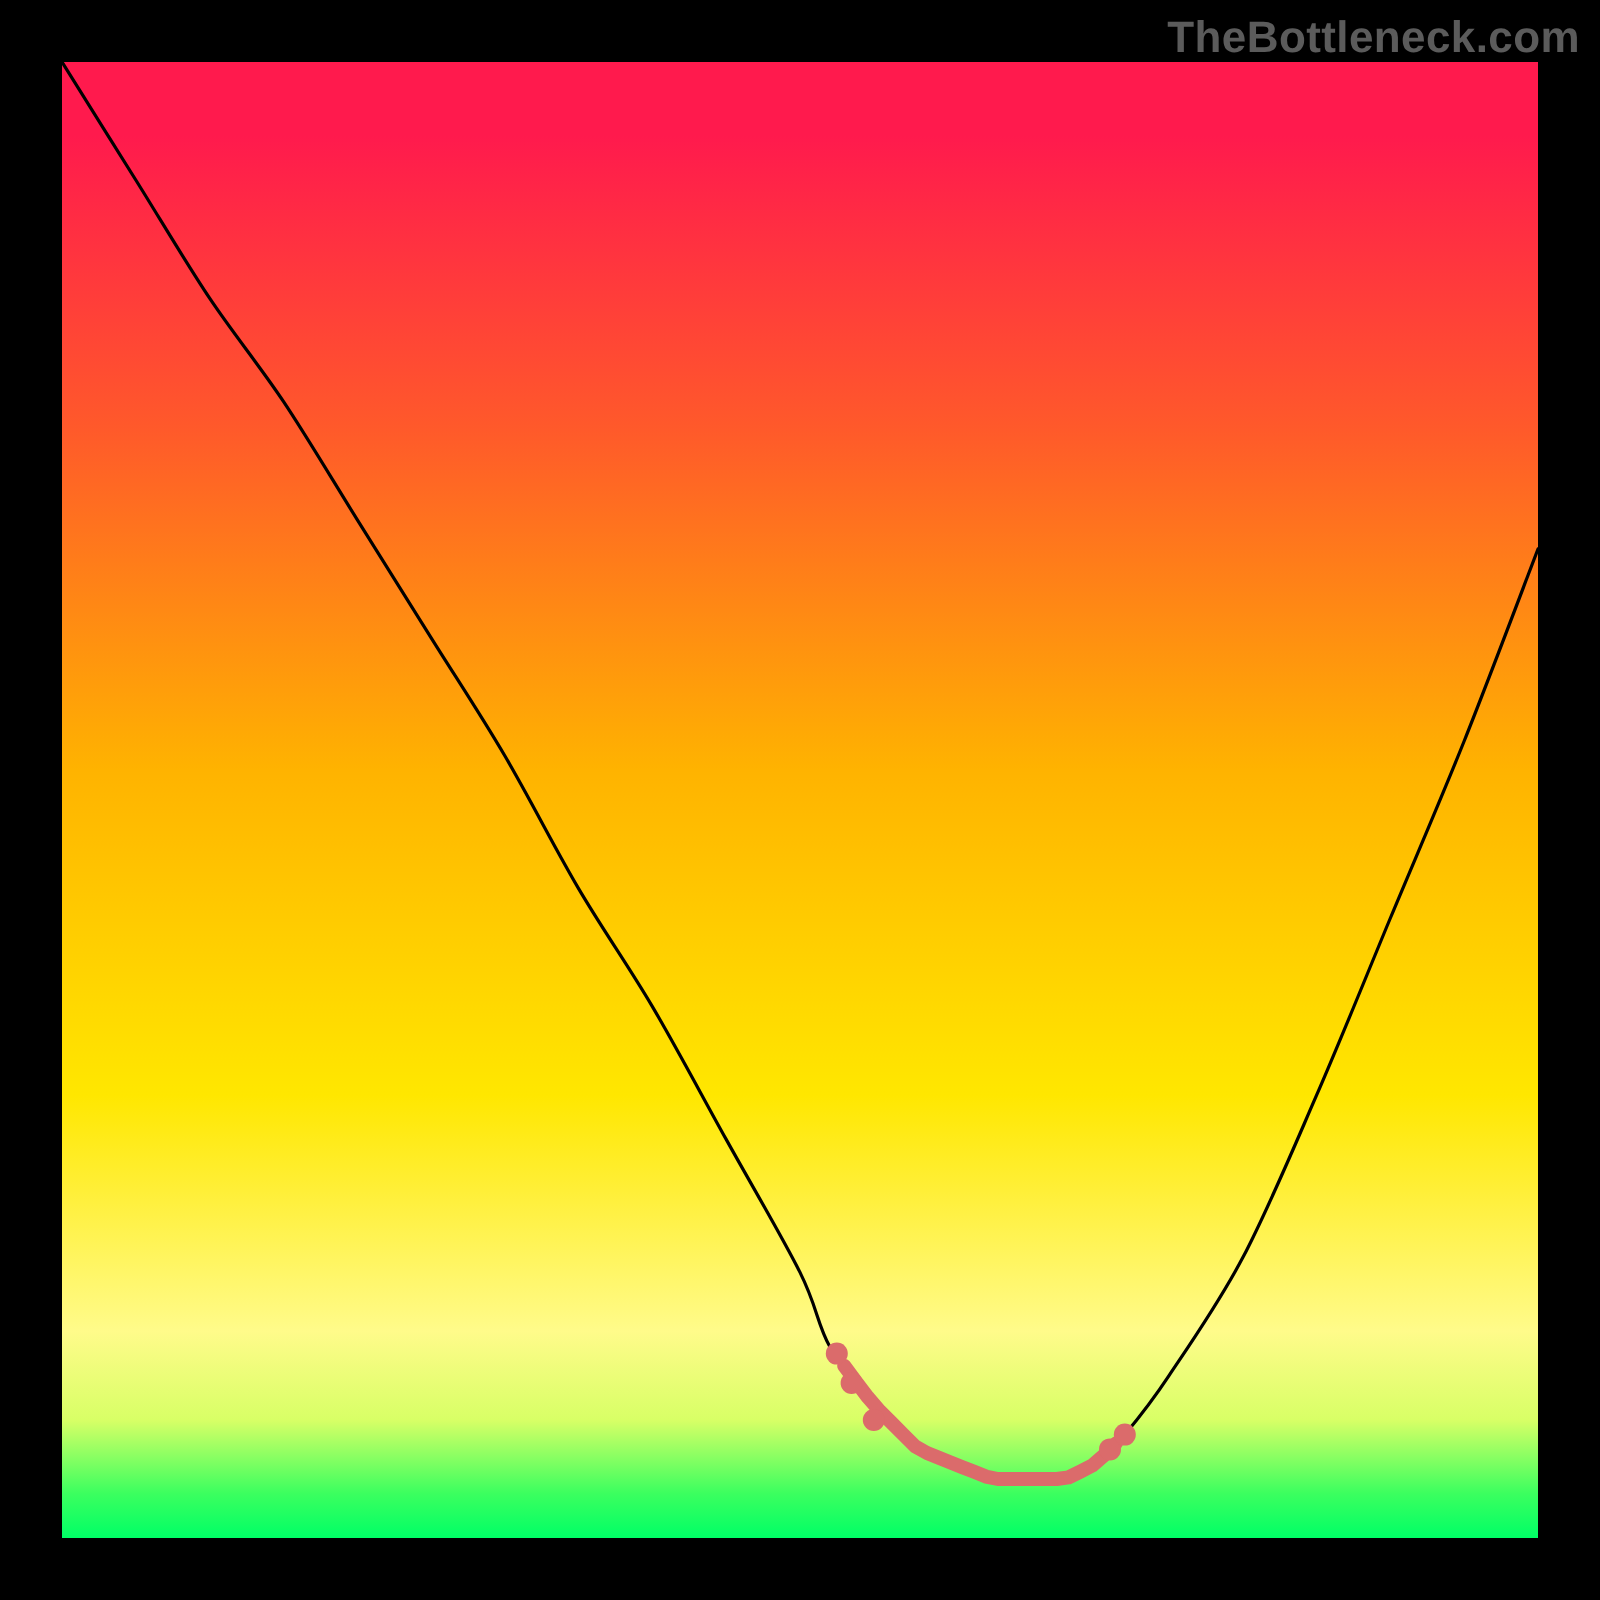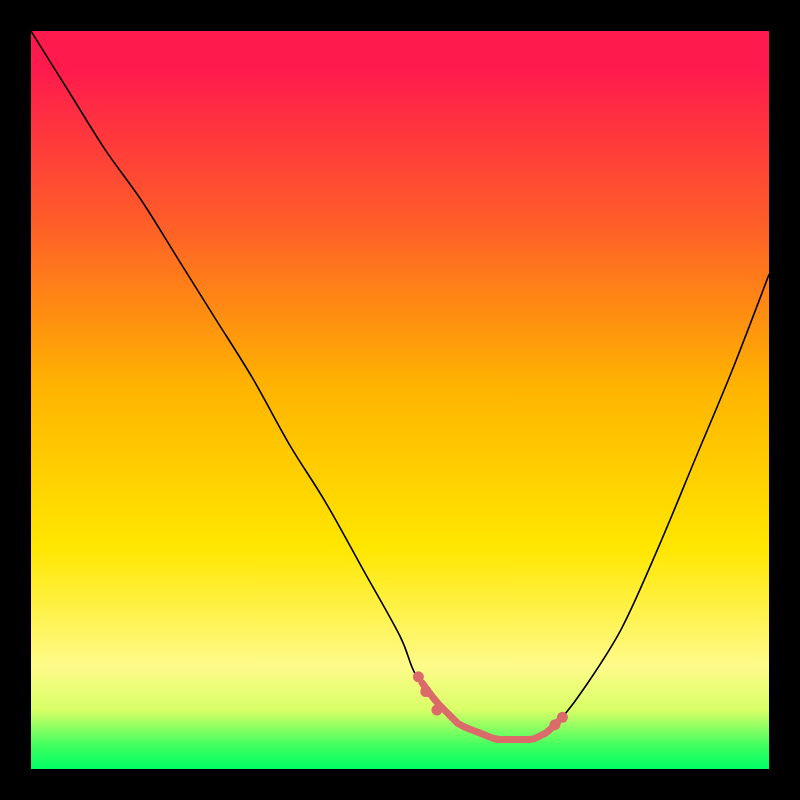--- a/index.html
+++ b/index.html
@@ -50,20 +50,21 @@
     stroke-linejoin: round;
   }
   .marker-dot {
     fill: #db6b6b;
   }
 </style>
 </head>
 <body>
 
 <div class="frame">
+  <div class="watermark">TheBottleneck.com</div>
 
   <svg class="plot" viewBox="0 0 738 738" preserveAspectRatio="none">
     <defs>
       <linearGradient id="bg-grad" x1="0" y1="0" x2="0" y2="1">
       <stop offset="0.0%" stop-color="#ff1a4d"></stop>
           <stop offset="5.0%" stop-color="#ff1a4d"></stop>
           <stop offset="25.0%" stop-color="#ff5a2a"></stop>
           <stop offset="48.0%" stop-color="#ffb300"></stop>
           <stop offset="70.0%" stop-color="#ffe700"></stop>
           <stop offset="86.0%" stop-color="#fffb8a"></stop>

